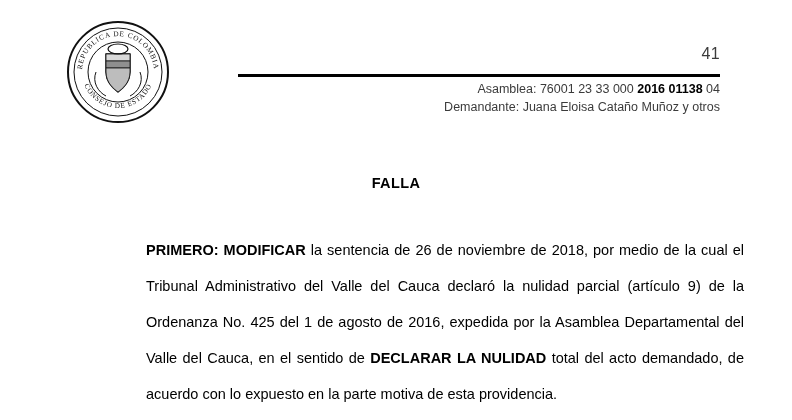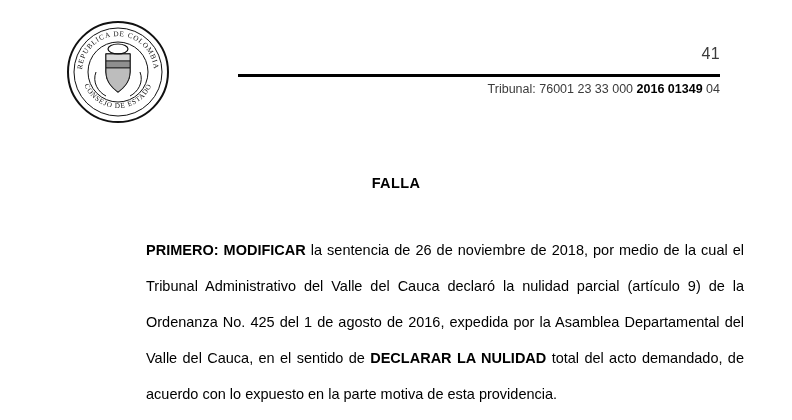--- a/index.html
+++ b/index.html
@@ -133,22 +133,26 @@
         <path d="M74 52 c4 10 -2 20 -10 24" fill="none" stroke="#111111" stroke-width="1"></path>
       </svg>
     </div>
 
     <div class="page-number">41</div>
 
     <div class="header-rule"></div>
 
     <div class="header-lines">
       <div class="line">
-        <span>Tribunal:</span>
-        <span>76001 23 33 000 </span><b>2016 01349</b><span> 04</span>
+        <span>Asamblea:</span>
+        <span>76001 23 33 000 </span><b>2016 01138</b><span> 04</span>
+      </div>
+      <div class="line">
+        <span>Demandante:</span>
+        <span>Juana Eloisa Cataño Muñoz y otros</span>
       </div>
     </div>
   </div>
 
   <div class="title">FALLA</div>
 
   <div class="paragraph">
     <b>PRIMERO:</b>
     <b>MODIFICAR</b><span> la sentencia de 26 de noviembre de 2018, por medio de la cual el Tribunal Administrativo del Valle del Cauca declaró la nulidad parcial (artículo 9) de la Ordenanza No. 425 del 1 de agosto de 2016, expedida por la Asamblea Departamental del Valle del Cauca, en el sentido de </span><b>DECLARAR LA NULIDAD</b><span> total del acto demandado, de acuerdo con lo expuesto en la parte motiva de esta providencia.</span>
   </div>

